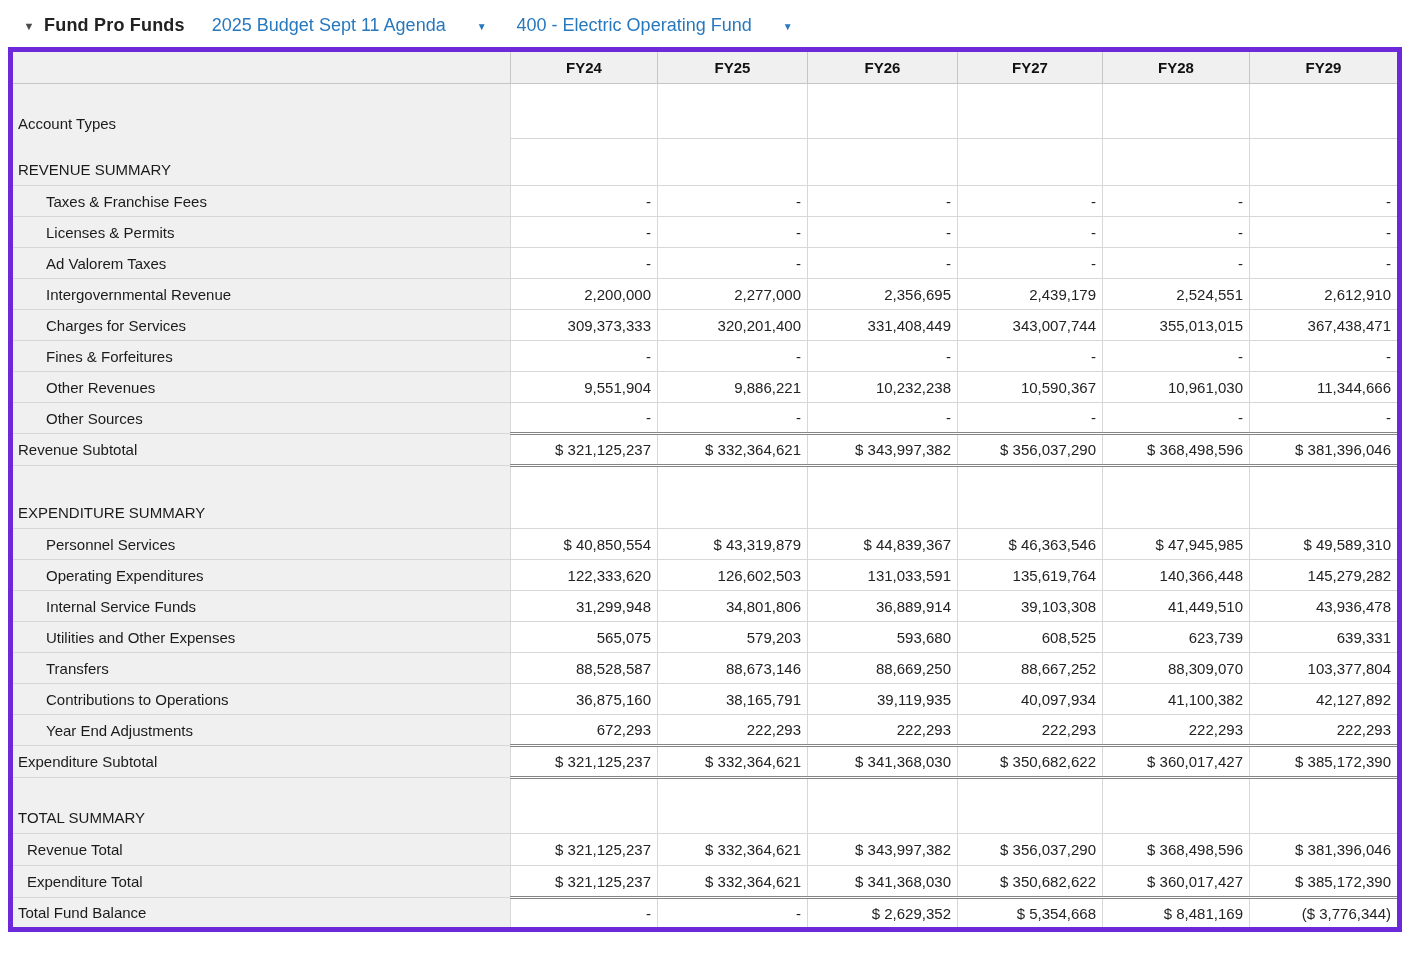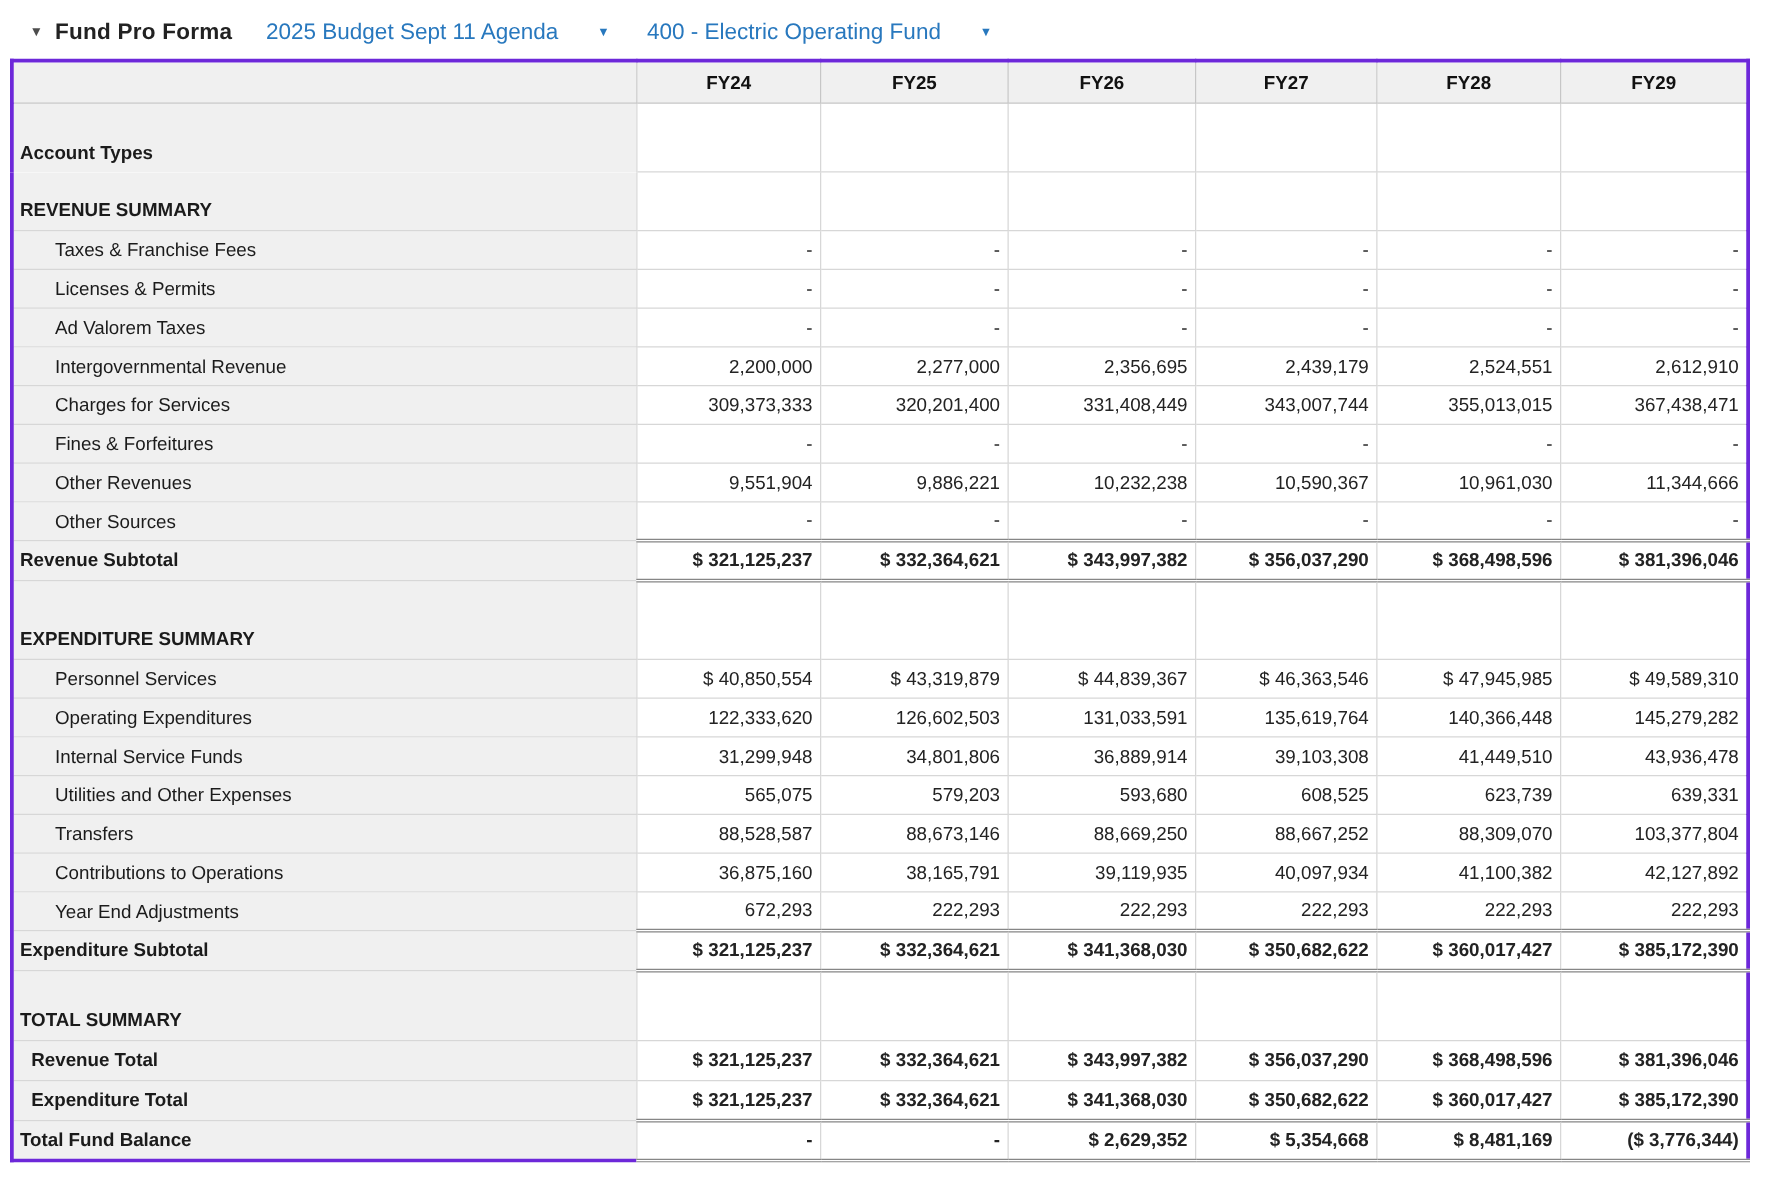--- a/index.html
+++ b/index.html
@@ -47,21 +47,21 @@
     padding-top: 2px;
   }
 
   
   .tablewrap { padding: 0 8px; }
   table.proforma {
     border-collapse: collapse;
     table-layout: fixed;
     width: 1389px;
     font-size: 15px;
-    border: 3px solid #6d28d9;
+    border: 5px solid #6d28d9;
   }
   .proforma th, .proforma td {
     border: 1px solid #d7d7d7;
     overflow: hidden;
     white-space: nowrap;
   }
   .proforma thead th {
     background: #f0f0f0;
     height: 34px;
     font-weight: bold;
@@ -88,44 +88,44 @@
   }
   td.val:last-child { border-right-color: #9d9d9d; }
 
   tr.detail td { height: 31px; }
   tr.detail td.lbl { padding-left: 33px; }
 
   tr.group td, tr.section td {
     vertical-align: bottom;
   }
   tr.group td.lbl, tr.section td.lbl {
-    font-weight: bold;
+    font-weight: normal;
     padding-bottom: 7px;
   }
   tr.group td { height: 55px; }
   tr.group td.lbl { border-bottom-style: hidden; }
   tr.sec-revenue td { height: 47px; }
   tr.sec-revenue td.lbl { border-top-style: hidden; }
   tr.sec-expenditure td { height: 63px; }
   tr.sec-total td { height: 56px; }
 
-  tr.subtotal td, tr.total td, tr.grand td { height: 32px; font-weight: bold; }
+  tr.subtotal td, tr.total td, tr.grand td { height: 32px; font-weight: normal; }
   tr.subtotal td.val, tr.grand td.val {
     border-top: 3px double #868686;
     border-bottom: 3px double #868686;
   }
   tr.total td.lbl { padding-left: 14px; }
   tr.grand td.lbl { border-bottom-color: #9d9d9d; }
 </style>
 </head>
 <body>
 
 <div class="titlebar">
   <span class="collapse-caret">▼</span>
-  <span class="page-title">Fund Pro Forma</span>
+  <span class="page-title">Fund Pro Funds</span>
   <span class="dropdown">
     <span>2025 Budget Sept 11 Agenda</span>
     <span class="dd-caret">▼</span>
   </span>
   <span class="dropdown">
     <span>400 - Electric Operating Fund</span>
     <span class="dd-caret">▼</span>
   </span>
 </div>
 

